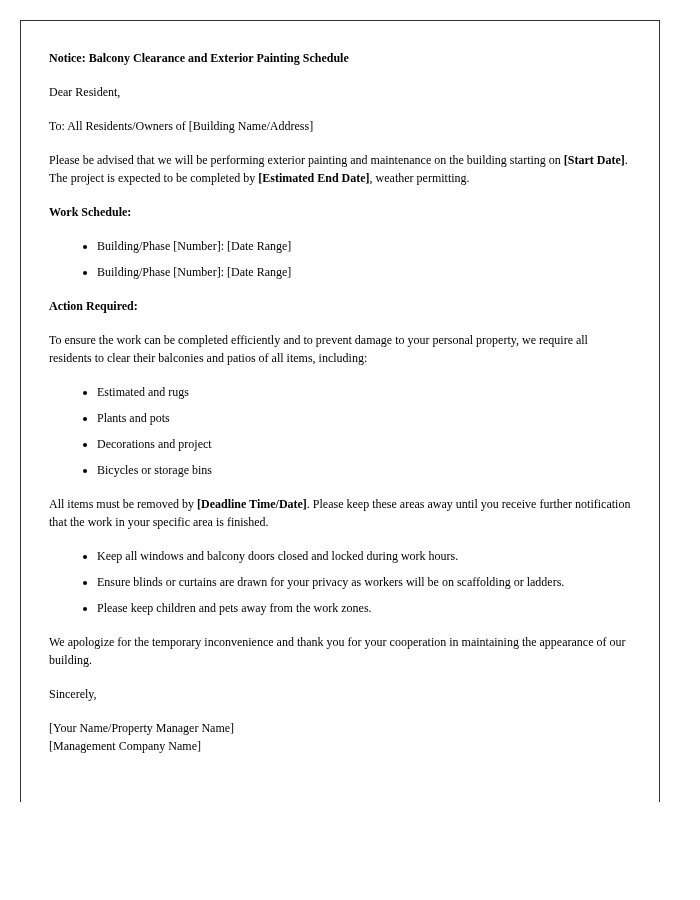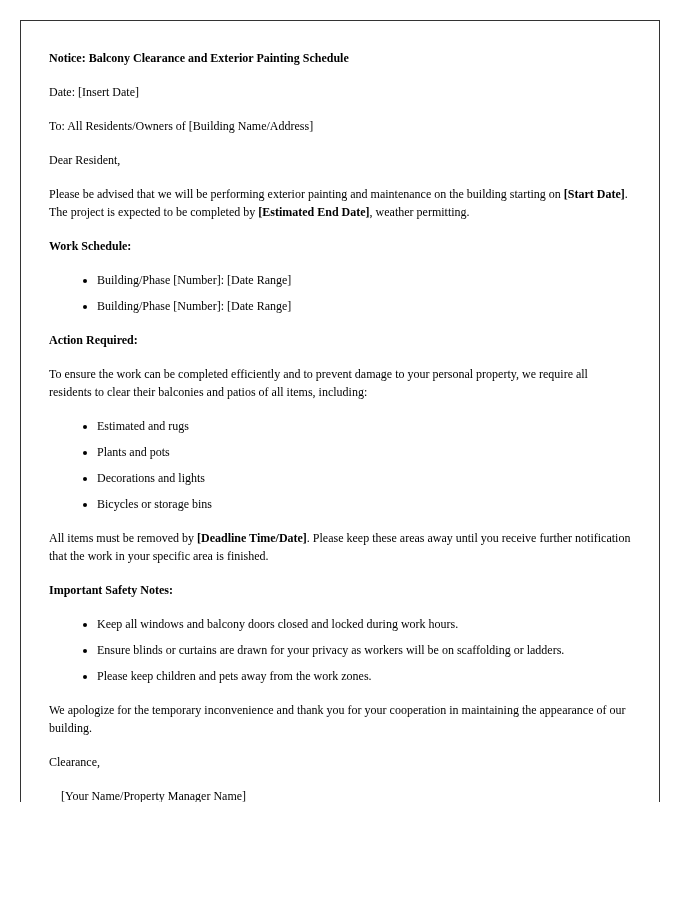--- a/index.html
+++ b/index.html
@@ -17,57 +17,55 @@
       font-family: "Liberation Serif", serif;
       font-size: 12px;
       line-height: 18px;
       color: #000;
     }
     .letter p { margin: 0 0 16px 0; }
     .title { font-weight: bold; }
     .heading { font-weight: bold; }
     ul { margin: 0 0 16px 0; padding-left: 40px; }
     ul li { margin: 8px; }
-    .sig p { margin: 12px; }
+    .sig p { margin: 0; }
   </style>
 </head>
 <body>
 
 <div class="letter">
   <p class="title">Notice: Balcony Clearance and Exterior Painting Schedule</p>
-  <p>Date: [Insert Date]</p>
+  <p>Dear Resident,</p>
   <p>To: All Residents/Owners of [Building Name/Address]</p>
-  <p>Dear Resident,</p>
 
   <p><span>Please be advised that we will be performing exterior painting and maintenance on the building starting on </span><b>[Start Date]</b><span>. The project is expected to be completed by </span><b>[Estimated End Date]</b><span>, weather permitting.</span></p>
 
   <p class="heading">Work Schedule:</p>
   <ul>
     <li>Building/Phase [Number]: [Date Range]</li>
     <li>Building/Phase [Number]: [Date Range]</li>
   </ul>
 
   <p class="heading">Action Required:</p>
   <p>To ensure the work can be completed efficiently and to prevent damage to your personal property, we require all residents to clear their balconies and patios of all items, including:</p>
   <ul>
     <li>Estimated and rugs</li>
     <li>Plants and pots</li>
-    <li>Decorations and lights</li>
+    <li>Decorations and project</li>
     <li>Bicycles or storage bins</li>
   </ul>
 
   <p><span>All items must be removed by </span><b>[Deadline Time/Date]</b><span>. Please keep these areas away until you receive further notification that the work in your specific area is finished.</span></p>
 
-  <p class="heading">Important Safety Notes:</p>
   <ul>
     <li>Keep all windows and balcony doors closed and locked during work hours.</li>
     <li>Ensure blinds or curtains are drawn for your privacy as workers will be on scaffolding or ladders.</li>
     <li>Please keep children and pets away from the work zones.</li>
   </ul>
 
   <p>We apologize for the temporary inconvenience and thank you for your cooperation in maintaining the appearance of our building.</p>
-  <p>Clearance,</p>
+  <p>Sincerely,</p>
 
   <div class="sig">
     <p>[Your Name/Property Manager Name]</p>
     <p>[Management Company Name]</p>
   </div>
 </div>
 
 </body></html>

